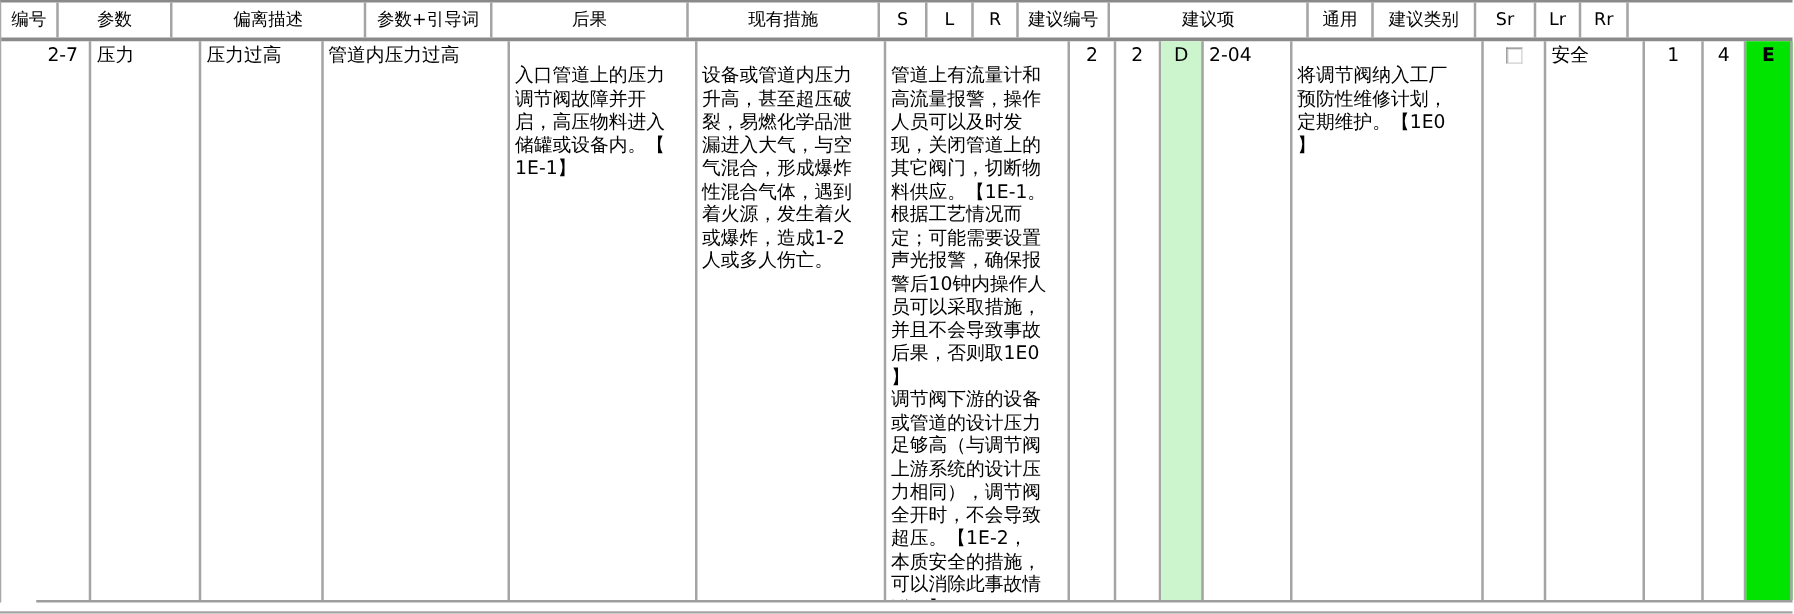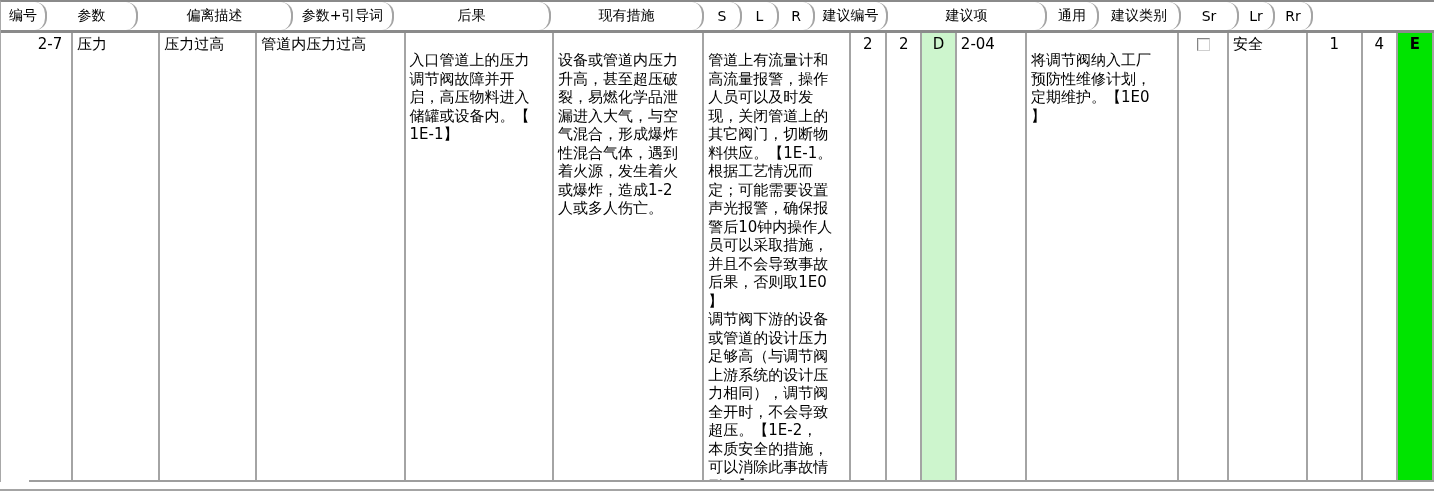--- a/index.html
+++ b/index.html
@@ -12,29 +12,29 @@
     border-top:2px solid #8a8a8a; border-left:1px solid #a8a8a8;
   }
   .hdr-row { display:flex; height:31px; border-bottom:3px solid #8a8a8a; }
   .data-row { display:flex; height:449px; border-bottom:2px solid #9e9e9e;margin-left:28px; }
   .cell {
     border-right:2px solid #a4a4a4; overflow:hidden;
     font-size:15px; color:#000;
   }
   .hdr-row .cell {
     display:flex; align-items:center; justify-content:center;
-    font-size:14px; white-space:nowrap;border-radius:12px;
+    font-size:14px; white-space:nowrap;
   }
   .txt { padding:18px 1px 0 4px; line-height:18.5px; white-space:pre-wrap; word-break:break-all; }
   .ctr { text-align:center; padding:2px 0 0 0; line-height:18.5px; }
   .lft { text-align:left; padding:2px 1px 0 4px; line-height:18.5px; white-space:pre-wrap; word-break:break-all; }
   
   .c0{width:46px}.c1{width:91px}.c2{width:101px}.c3{width:155px}.c4{width:155px}
   .c5{width:157px}.c6{width:153px}.c7{width:38px}.c8{width:37px}.c9{width:36px}
-  .c10{width:73px}.c11{width:159px}.c12{width:52px}.c13{width:82px}.c14{width:58px}
+  .c10{width:73px}.c11{width:159px}.c12{width:52px}.c13{width:82px}.c14{width:48px}
   .c15{width:36px}.c16{width:38px}
   .rr-val { font-weight:bold; }
   .checkbox {
     width:13px; height:13px; margin:5px auto 0 auto; background:#fff;
     border:1px solid #848484; border-right-color:#cfcfcf; border-bottom-color:#cfcfcf;
     box-shadow: inset 1px 1px 0 rgba(0,0,0,0.12);
   }
   #next-row-line {
     position:absolute; left:0; top:489px; width:1434px; height:2px; background:#a4a4a4;
   }

